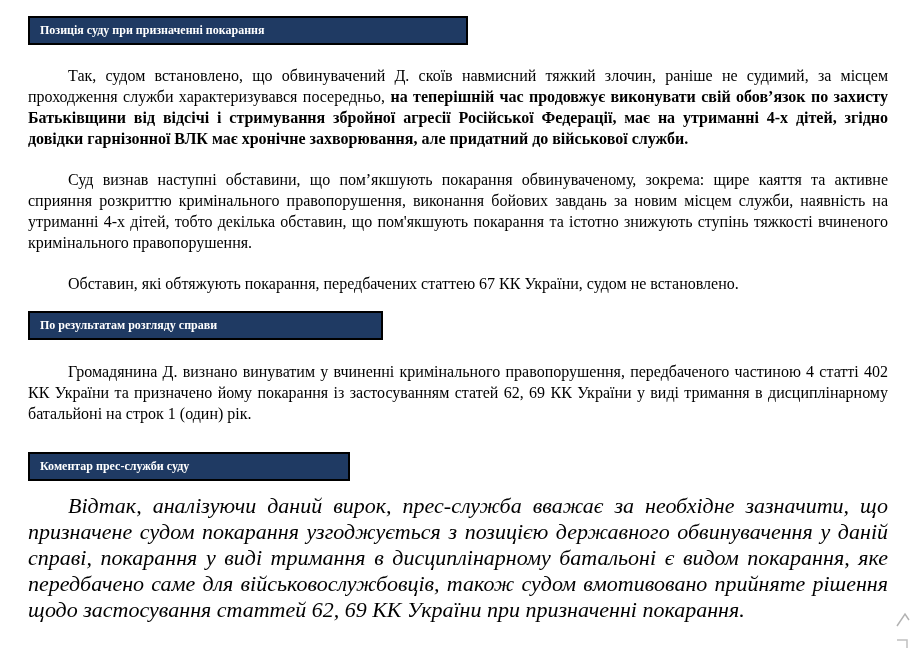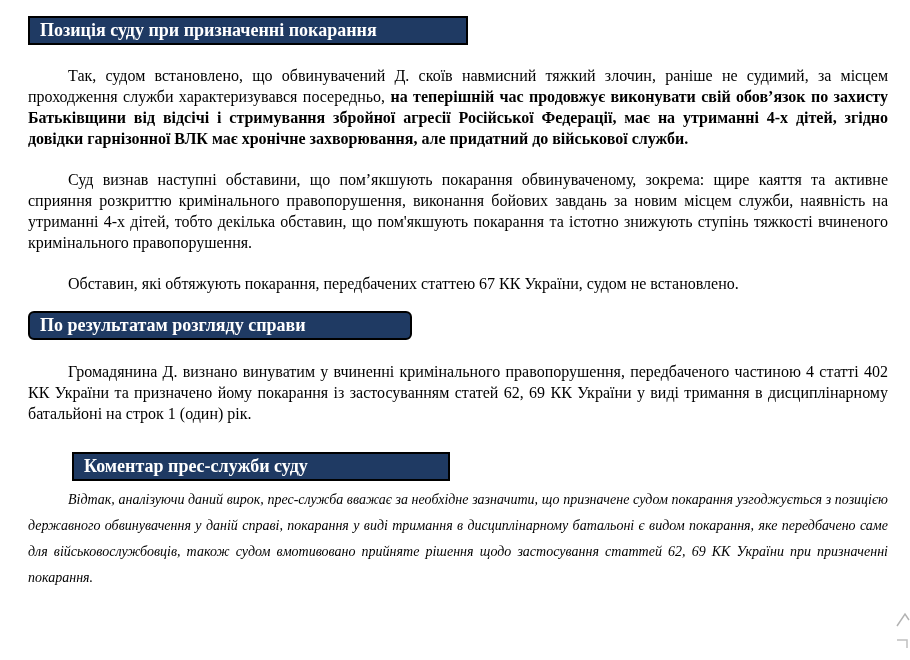--- a/index.html
+++ b/index.html
@@ -16,47 +16,47 @@
     width: 910px; height: 660px;
     padding: 16px 22px 0 28px;
   }
   
   .hbar {
     box-sizing: border-box;
     background: var(--header-bg, #1f3a63);
     border: 2px solid var(--header-border, #000000);
     color: var(--header-text, #ffffff);
     font-weight: bold;
-    font-size: 18px;
+    font-size: 12px;
     line-height: 24px;
     padding: 0 10px 1px 10px;
     white-space: nowrap;
     overflow: hidden;
   }
   .hbar.w1 { width: 440px; }
-  .hbar.w2 { width: 384px; border-radius: 6px; }
-  .hbar.w3 { width: 378px; margin-left: 44px; }
+  .hbar.w2 { width: 355px; }
+  .hbar.w3 { width: 322px; }
   
   p {
     margin: 0;
     text-align: justify;
     text-indent: 40px;
   }
   .p-body {
     font-size: 16px;
     line-height: 21px;
     margin-top: 20px;
   }
   .p-first { margin-top: 23px; }
   .b { font-weight: bold; }
   .p-comment {
     font-style: italic;
-    font-size: 14px;
+    font-size: 22px;
     line-height: 26px;
-    margin-top: 6px;
+    margin-top: 12px;
   }
   .mt-bar2 { margin-top: 17px; }
   .mt-bar3 { margin-top: 28px; }
   .p-after-bar { margin-top: 21px; }
   
   .corner-fragment {
     position: absolute;
     right: 0; top: 610px;
     width: 14px; height: 42px;
     pointer-events: none;

